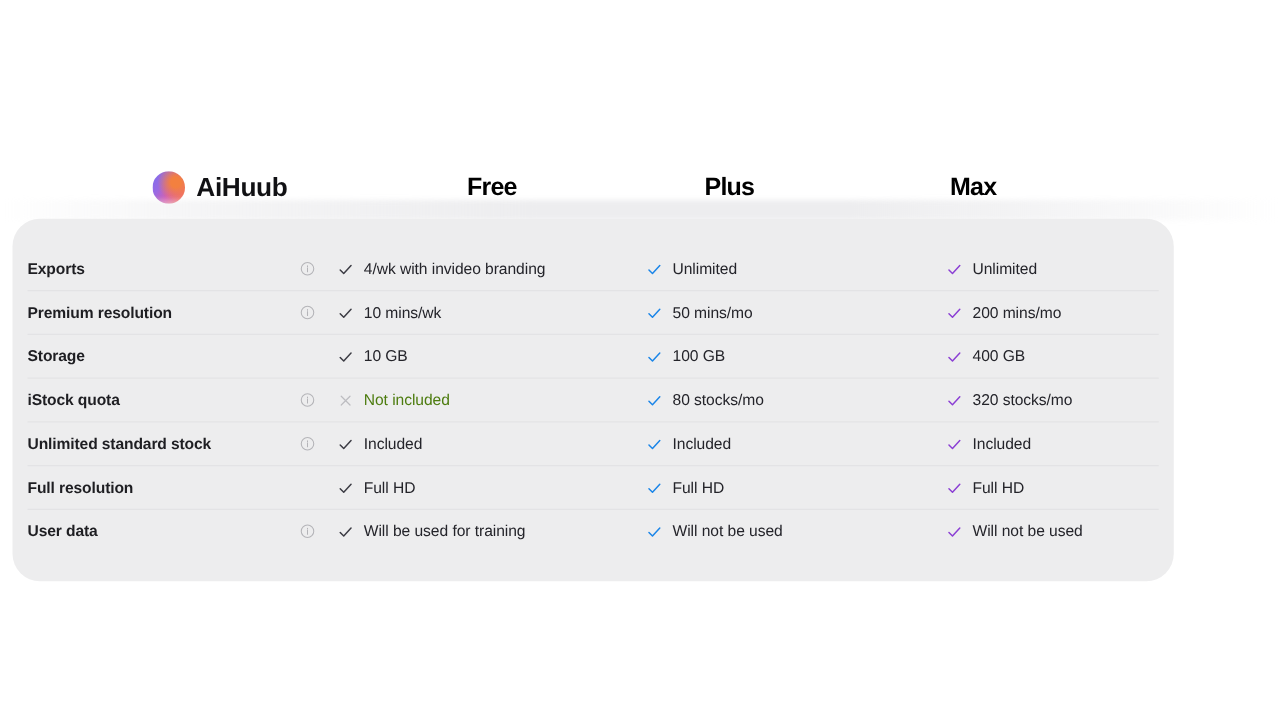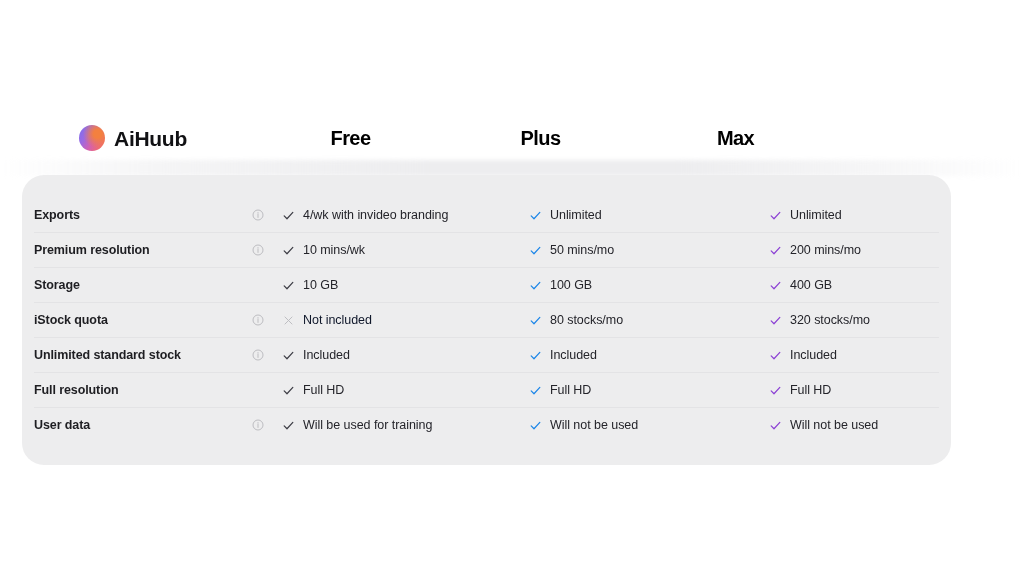--- a/index.html
+++ b/index.html
@@ -17,26 +17,27 @@
 
   .page {
     position: absolute;
     inset: 0;
     background: #ffffff;
   }
 
   
   .header-row {
     position: absolute;
-    top: 112px;
+    top: 124px;
     left: 0;
     width: 844px;
     height: 52px;
     display: flex;
     align-items: center;
+    padding-left: 43px;
   }
 
   .brand-cell {
     width: 262px;
     display: flex;
     align-items: center;
     justify-content: center;
     gap: 9px;
     padding-left: 4px;
     box-sizing: border-box;
@@ -91,21 +92,20 @@
   
   .table-panel {
     position: absolute;
     top: 175px;
     left: 10px;
     width: 929px;
     height: 290px;
     background: #ededee;
     border-radius: 22px;
     overflow: hidden;
-    margin-left: 12px;
   }
 
   .rows {
     position: absolute;
     top: 22px;
     left: 0;
     right: 0;
   }
 
   .row {
@@ -166,21 +166,21 @@
     height: 13px;
     flex: none;
     display: block;
   }
   .value-text {
     font-size: 12.5px;
     color: #24242a;
     letter-spacing: -0.05px;
     white-space: nowrap;
   }
-  .value-text.muted { color: #0f172a; }
+  .value-text.muted { color: #4d7c0f; }
 </style>
 </head>
 <body>
 
 <div class="page">
 
   <div class="header-row">
 
     <div class="brand-cell">
       <span class="brand-mark"></span>

